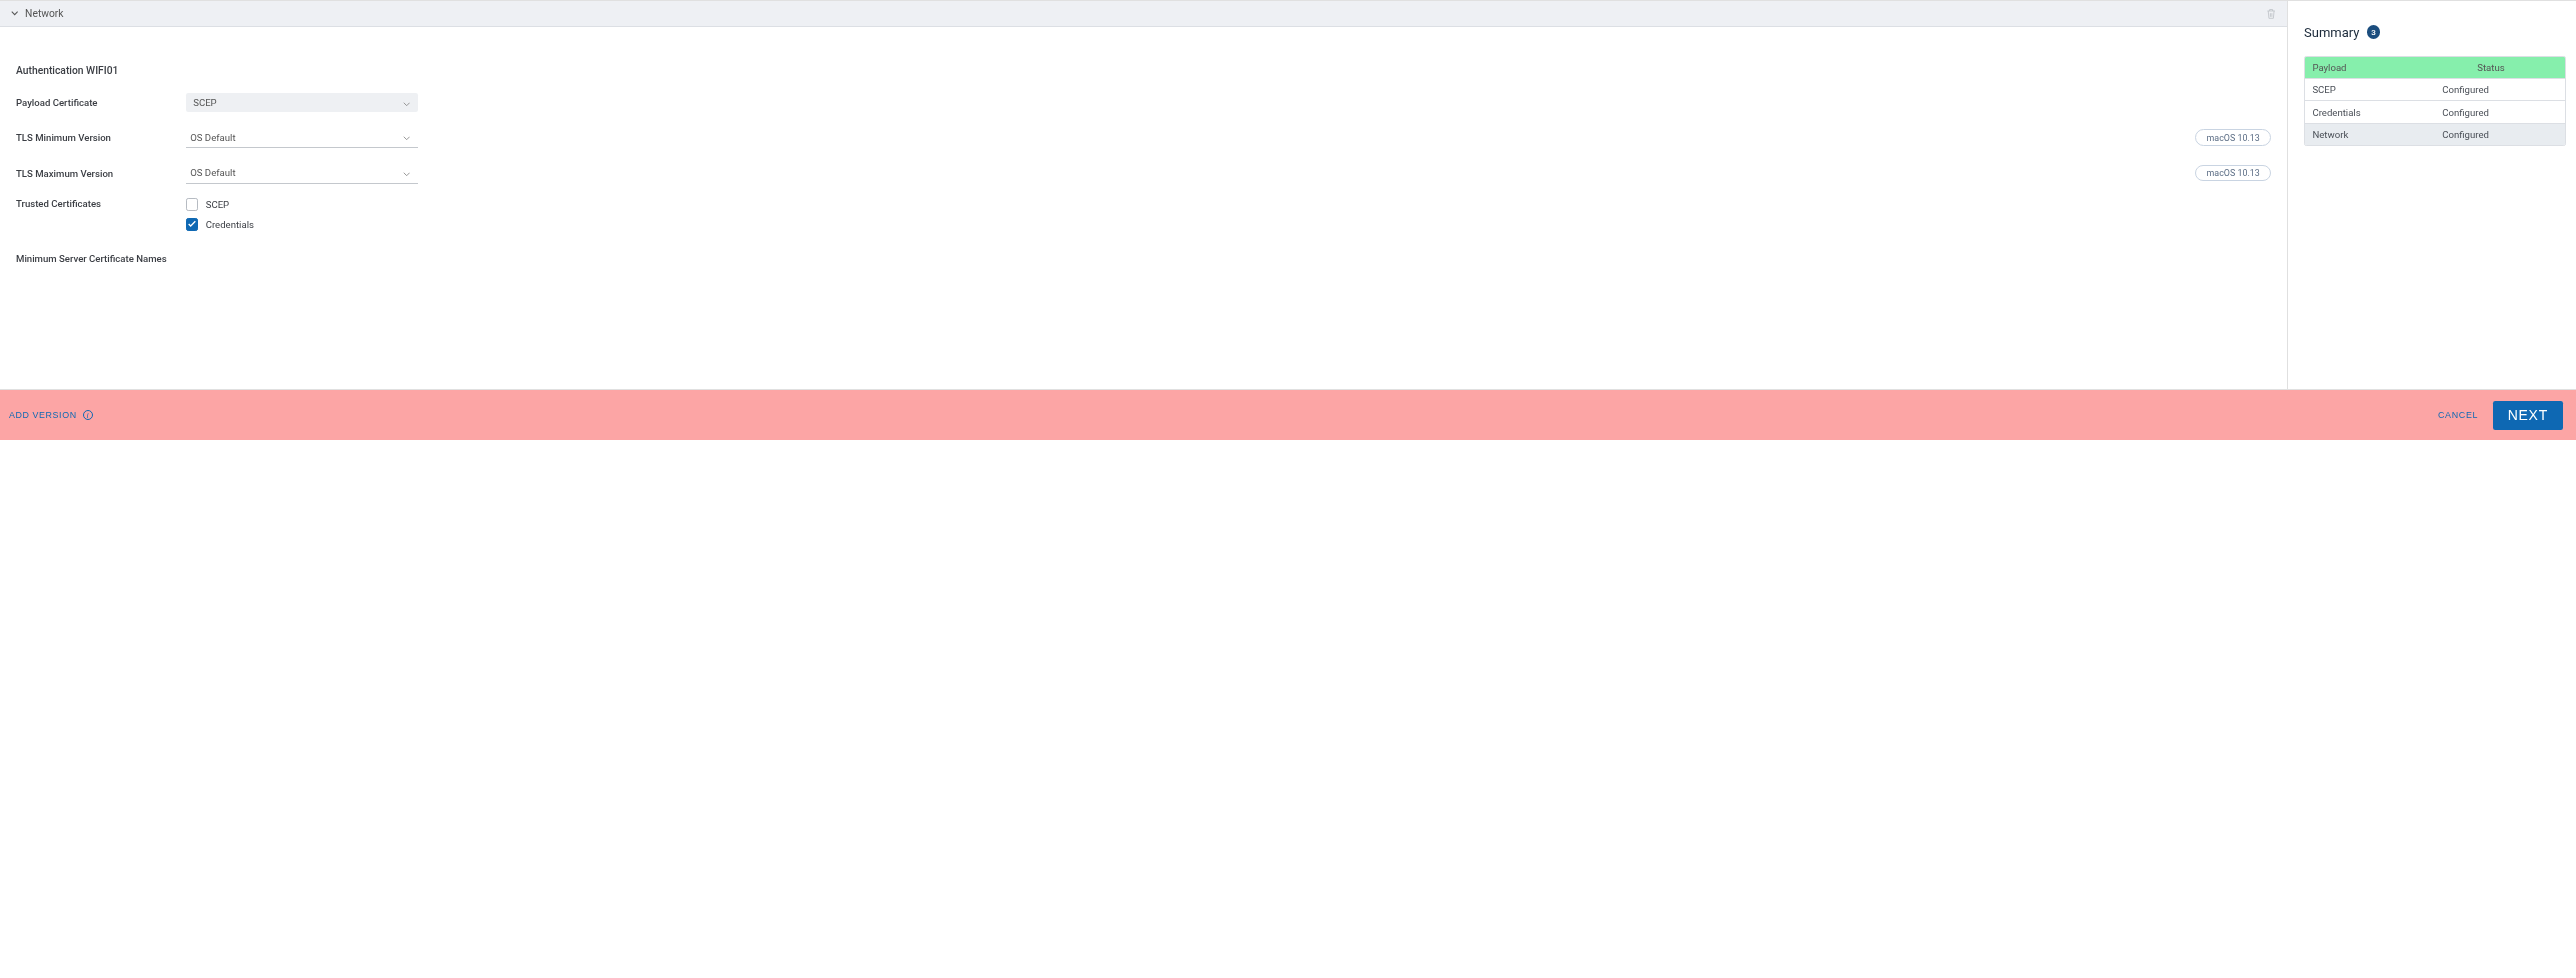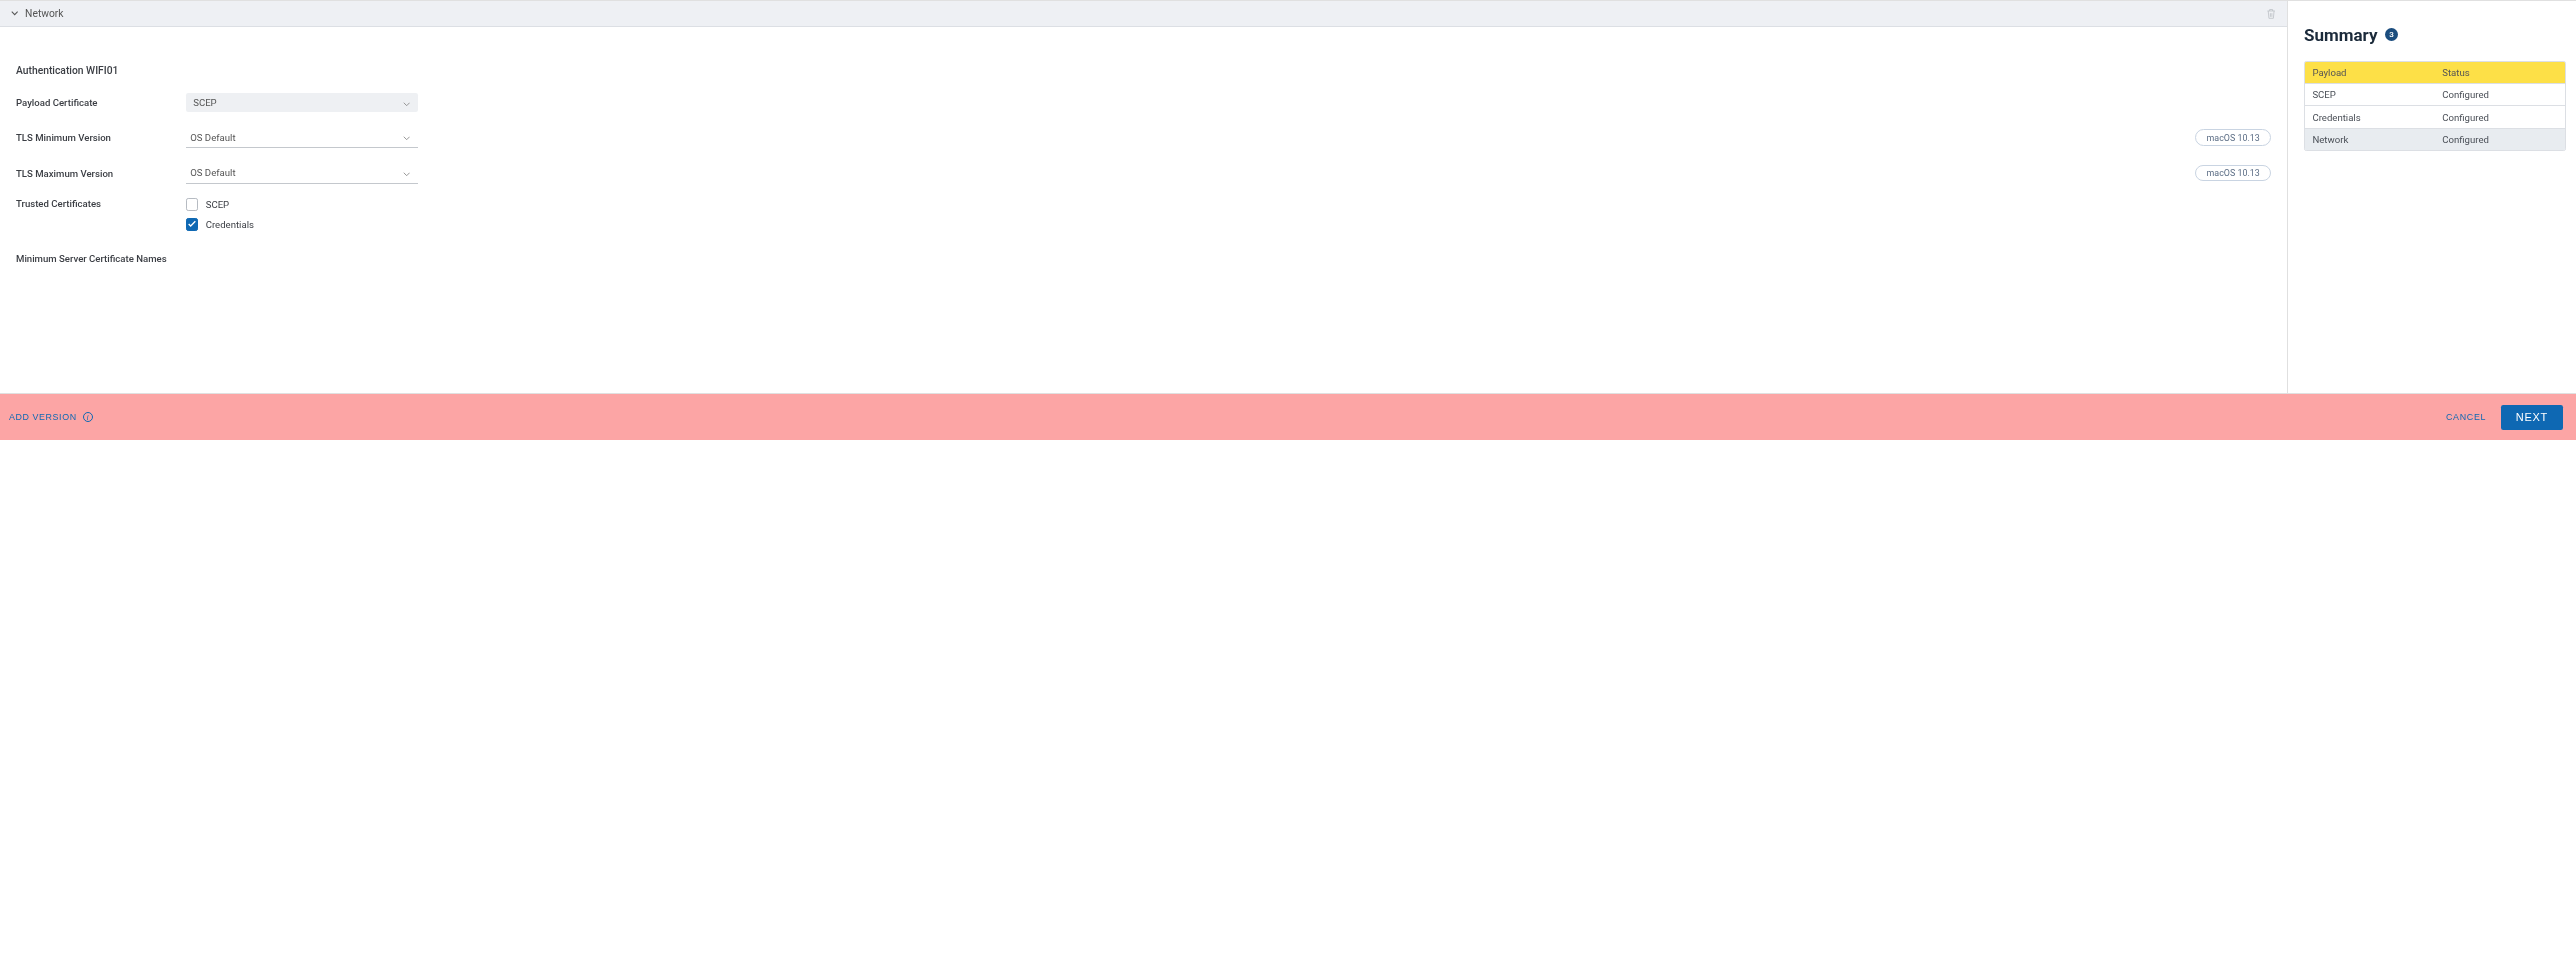--- a/index.html
+++ b/index.html
@@ -157,22 +157,22 @@
     padding: 23.6px 10.3px 7.4px 16px;
     overflow-y: auto;
   }
   .summary-header {
     display: flex;
     align-items: center;
     gap: 7.4px;
     margin-bottom: 16px;
   }
   .summary-title {
-    font-size: 17px;
-    font-weight: 700;
+    font-size: 13px;
+    font-weight: 400;
     color: #1b2a3a;
   }
   .count-badge {
     background: #1b4d7e;
     color: #fff;
     border-radius: 50%;
     width: 13.3px; height: 13.3px;
     display: inline-flex; align-items: center; justify-content: center;
     font-size: 8px;
     font-weight: 600;
@@ -181,21 +181,22 @@
     border: 0.7px solid #dcdfe4;
     border-radius: 2.2px;
     overflow: hidden;
   }
   .summary-row {
     display: flex;
     border-bottom: 0.7px solid #dcdfe4;
   }
   .summary-row:last-child { border-bottom: none; }
   .summary-row.header-row {
-    background: #fde047;
+    background: #86efac;
+    gap: 35px;
   }
   .summary-row.selected {
     background: #e8ecf0;
   }
   .summary-cell {
     padding: 5.2px 7.4px;
     font-size: 9.6px;
     color: #4a4f57;
   }
   .summary-cell.col-payload { flex: 0 0 50%; }
@@ -250,21 +251,21 @@
     cursor: pointer;
     font-weight: 500;
   }
   .btn-primary {
     background: #0e68b3;
     color: #fff;
     border: none;
     border-radius: 2.2px;
     padding: 6.6px 14.8px;
     letter-spacing: 0.7px;
-    font-size: 11px;
+    font-size: 14px;
     font-weight: 500;
     cursor: pointer;
   }
 </style>
 </head>
 <body>
 
 <div class="app">
   <div class="content">
 

